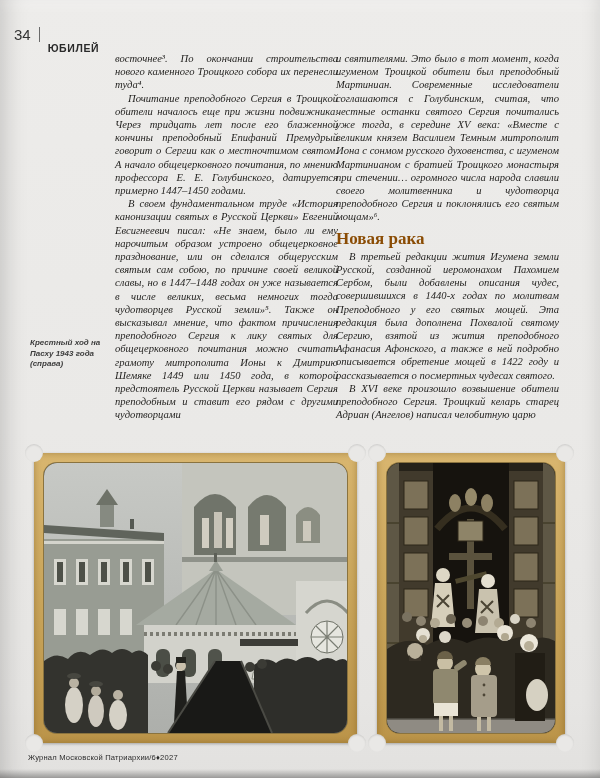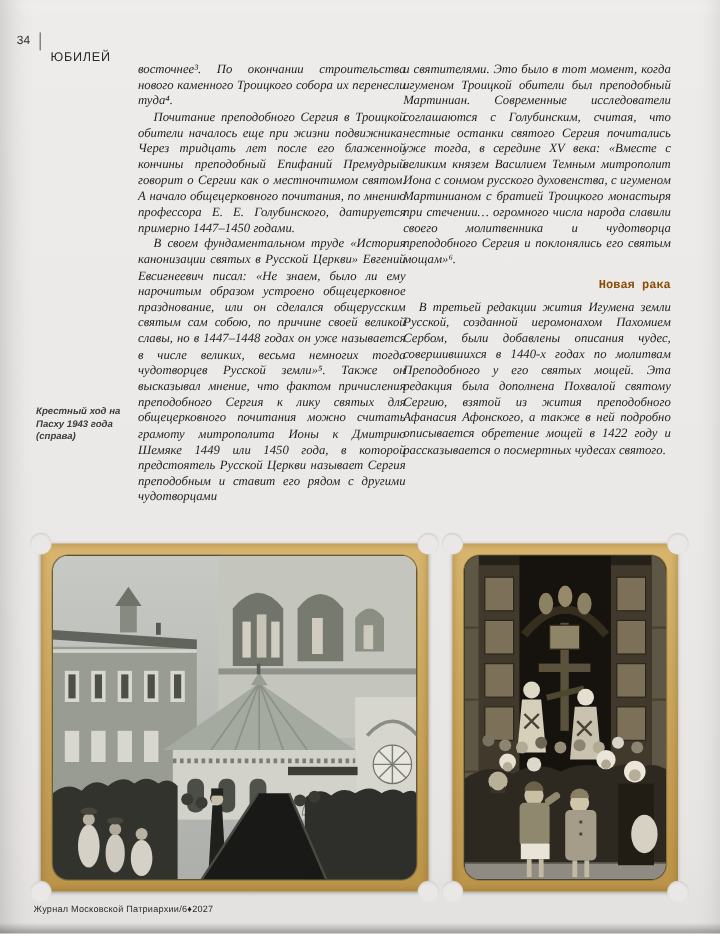--- a/index.html
+++ b/index.html
@@ -6,32 +6,32 @@
   body{width:600px;height:778px;background:#dcdbd9;font-family:"Liberation Sans",sans-serif;}
   .page{position:relative;width:600px;height:778px;overflow:hidden;
     background:linear-gradient(180deg,#edecea 0%,#eae9e7 55%,#e6e5e3 90%,#e2e1df 100%);
     box-shadow:inset 20px 0 26px -18px rgba(0,0,0,.20),
                inset -14px 0 20px -14px rgba(0,0,0,.12),
                inset 0 14px 16px -12px rgba(255,255,255,.5);}
   .edge-bottom{position:absolute;left:0;right:0;bottom:0;height:9px;
     background:linear-gradient(180deg,rgba(0,0,0,0),rgba(0,0,0,.30));}
   
   .hdr{position:absolute;top:14px;left:14px;display:flex;align-items:center;gap:8px;color:#2b2b2b;}
-  .pnum{font-size:10px;color:#333;}
+  .pnum{font-size:15px;color:#333;}
   .hrule{display:inline-block;width:1px;height:15px;background:#6a6a6a;}
-  .sect{font-size:10.5px;font-weight:normal;letter-spacing:.6px;color:#2a2a2a;margin-top:28px;}
+  .sect{font-size:10.5px;font-weight:bold;letter-spacing:.6px;color:#2a2a2a;margin-top:28px;}
   
   .col{position:absolute;top:52px;width:223px;font-family:"Liberation Serif",serif;
     font-size:10.6px;line-height:13.2px;text-align:justify;color:#1f1e1c;}
   .colL{left:115px;}
   .colR{left:336px;}
   .col p{margin:0;text-indent:13px;font-style:italic;}
   .col p.cont{text-indent:0;}
-  .subhead{font-family:Liberation Mono, monospace;font-weight:bold;font-size:10px;
-    color:#8a4c04;margin:8px 0 5px;text-align:right;}
+  .subhead{font-family:Liberation Serif, serif;font-weight:bold;font-size:17px;
+    color:#8a4c04;margin:8px 0 5px;text-align:left;}
   
   .caps{position:absolute;left:30px;top:338px;width:84px;}
   .cap{margin:0 0 11px;font-size:8px;font-weight:bold;font-style:italic;
     line-height:10.6px;color:#3c3c3c;}
   
   .frame{position:absolute;top:453px;height:290px;border-radius:3px;
     background:linear-gradient(180deg,#d9b66f 0%,#cba75d 45%,#bb9449 100%);
     box-shadow:inset 0 0 7px rgba(110,80,25,.45),0 1px 3px rgba(0,0,0,.28);}
   .frameL{left:34px;width:323px;}
   .frameR{left:377px;width:188px;}
@@ -64,20 +64,21 @@
   <section class="col colL">
     <p class="cont">восточнее³. По окончании строительства нового каменного Троицкого собора их перенесли туда⁴.</p>
     <p>Почитание преподобного Сергия в Троицкой обители началось еще при жизни подвижника. Через тридцать лет после его блаженной кончины преподобный Епифаний Премудрый говорит о Сергии как о местночтимом святом. А начало общецерковного почитания, по мнению профессора Е. Е. Голубинского, датируется примерно 1447–1450 годами.</p>
     <p>В своем фундаментальном труде «История канонизации святых в Русской Церкви» Евгений Евсигнеевич писал: «Не знаем, было ли ему нарочитым образом устроено общецерковное празднование, или он сделался общерусским святым сам собою, по причине своей великой славы, но в 1447–1448 годах он уже называется в числе великих, весьма немногих тогда чудотворцев Русской земли»⁵. Также он высказывал мнение, что фактом причисления преподобного Сергия к лику святых для общецерковного почитания можно считать грамоту митрополита Ионы к Дмитрию Шемяке 1449 или 1450 года, в которой предстоятель Русской Церкви называет Сергия преподобным и ставит его рядом с другими чудотворцами</p>
   </section>
 
   <section class="col colR">
     <p class="cont">и святителями. Это было в тот момент, когда игуменом Троицкой обители был преподобный Мартиниан. Современные исследователи соглашаются с Голубинским, считая, что честные останки святого Сергия почитались уже тогда, в середине XV века: «Вместе с великим князем Василием Темным митрополит Иона с сонмом русского духовенства, с игуменом Мартинианом с братией Троицкого монастыря при стечении… огромного числа народа славили своего молитвенника и чудотворца преподобного Сергия и поклонялись его святым мощам»⁶.</p>
     <h2 class="subhead">Новая рака</h2>
     <p>В третьей редакции жития Игумена земли Русской, созданной иеромонахом Пахомием Сербом, были добавлены описания чудес, совершившихся в 1440-х годах по молитвам Преподобного у его святых мощей. Эта редакция была дополнена Похвалой святому Сергию, взятой из жития преподобного Афанасия Афонского, а также в ней подробно описывается обретение мощей в 1422 году и рассказывается о посмертных чудесах святого.</p>
+    <p>В XVI веке произошло возвышение обители преподобного Сергия. Троицкий келарь старец Адриан (Ангелов) написал челобитную царю</p>
   </section>
 
   <div class="frame frameL">
     <span class="notch n-tl"></span>
     <span class="notch n-tr"></span>
     <span class="notch n-bl"></span>
     <span class="notch n-br"></span>
     <div class="photo">
       <svg viewBox="0 0 303 270" preserveAspectRatio="none">
         <defs>

